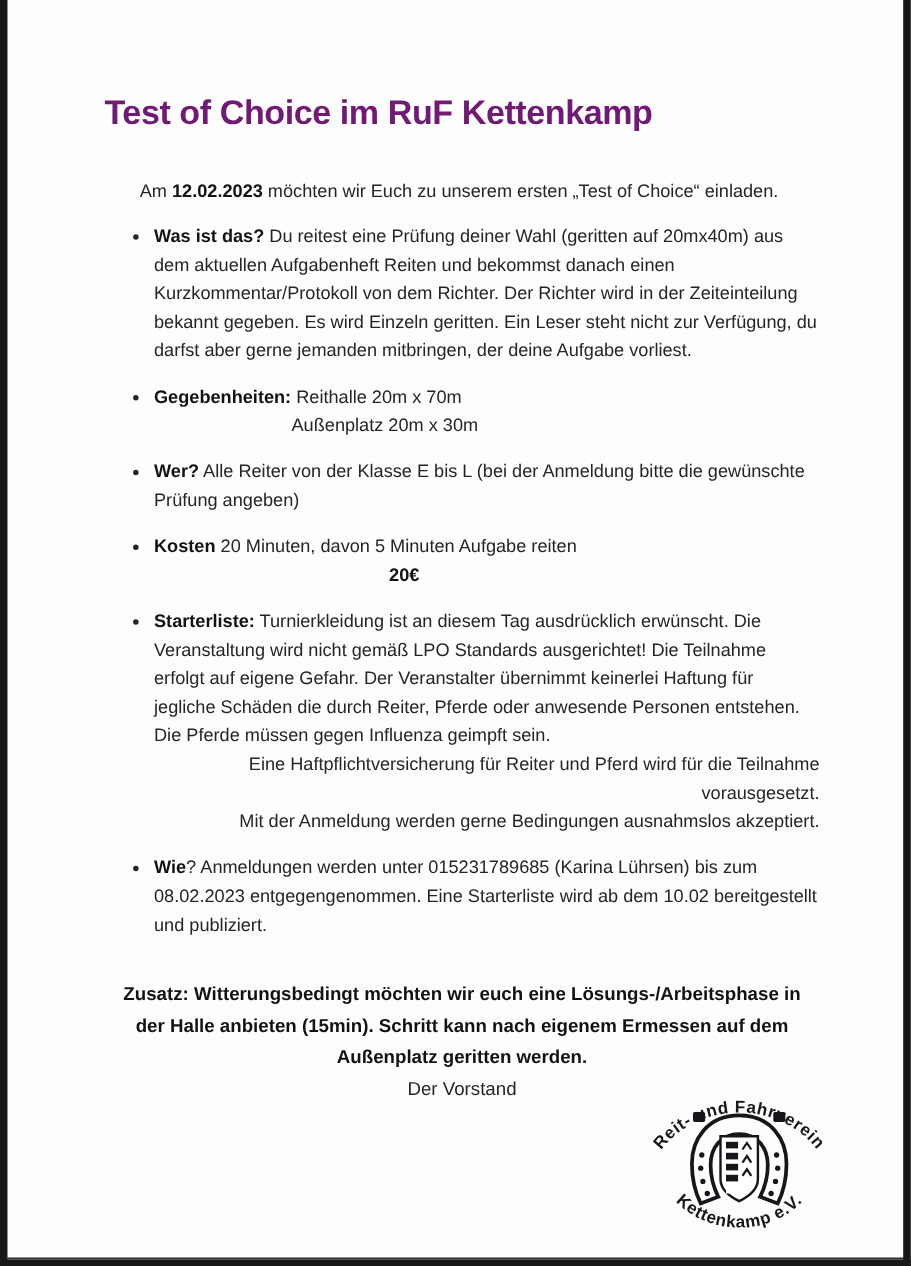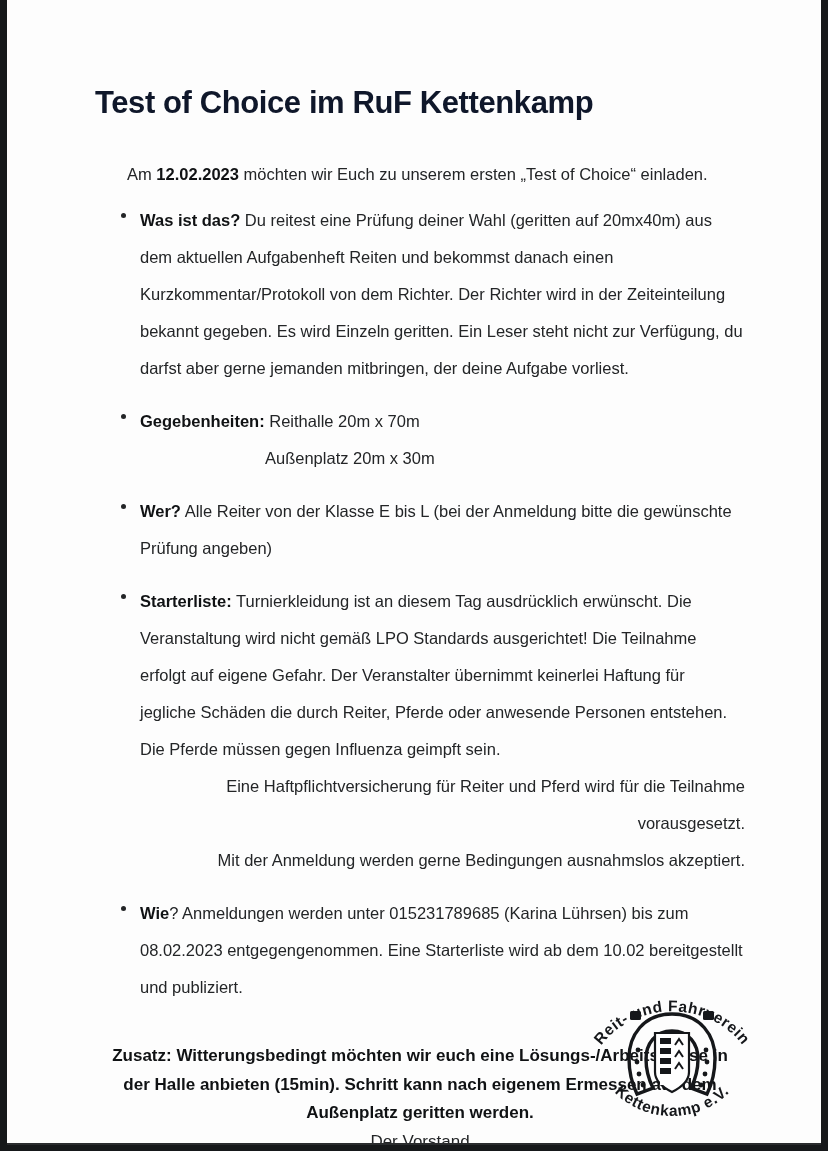--- a/index.html
+++ b/index.html
@@ -59,21 +59,21 @@
     width: 650px;
   }
 
   h1.title {
     margin: 0;
     padding-top: 86px;
     font-size: 31px;
     font-weight: 700;
     letter-spacing: -0.4px;
     line-height: 1.1;
-    color: #0f172a;
+    color: #701a75;
     font-family: "Liberation Sans", sans-serif;
   }
 
   .intro {
     margin-top: 44px;
     font-size: 16.5px;
     line-height: 1.32;
     color: #232527;
     margin-left: 32px;
   }
@@ -81,21 +81,21 @@
   ul.bullets {
     list-style: none;
     margin: 6px 0 0 0;
     padding: 0;
   }
   ul.bullets > li {
     position: relative;
     padding-left: 45px;
     margin-bottom: 2px;
     font-size: 16.5px;
-    line-height: 37px;
+    line-height: 26px;
     color: #232527;
     margin-top: 16px;
   }
   ul.bullets > li .dot {
     position: absolute;
     left: 26px;
     top: 11px;
     width: 5px;
     height: 5px;
     border-radius: 50%;
@@ -169,20 +169,25 @@
         <span class="dot"></span>
         <span class="b">Gegebenheiten:</span><span> Reithalle 20m x 70m</span>
         <span class="sub-indent">Außenplatz 20m x 30m</span>
       </li>
 
       <li>
         <span class="dot"></span>
         <span class="b">Wer?</span><span>  Alle Reiter von der Klasse E bis L (bei der Anmeldung bitte die gewünschte Prüfung angeben)</span>
       </li>
 
+      <li>
+        <span class="dot"></span>
+        <span class="b">Kosten</span><span> 20 Minuten, davon 5 Minuten Aufgabe reiten</span>
+        <span class="sub-center-bold">20€</span>
+      </li>
 
       <li>
         <span class="dot"></span>
         <span class="b">Starterliste:</span><span> Turnierkleidung ist an diesem Tag ausdrücklich erwünscht.  Die Veranstaltung wird nicht gemäß LPO Standards ausgerichtet! Die Teilnahme erfolgt auf eigene Gefahr. Der Veranstalter übernimmt keinerlei Haftung für jegliche Schäden die durch Reiter, Pferde oder anwesende Personen entstehen. Die Pferde müssen gegen Influenza geimpft sein.</span>
         <span class="block-line">Eine Haftpflichtversicherung für Reiter und Pferd wird für die Teilnahme vorausgesetzt.</span>
         <span class="block-line">Mit der Anmeldung werden gerne Bedingungen ausnahmslos akzeptiert.</span>
       </li>
 
       <li>
         <span class="dot"></span>

